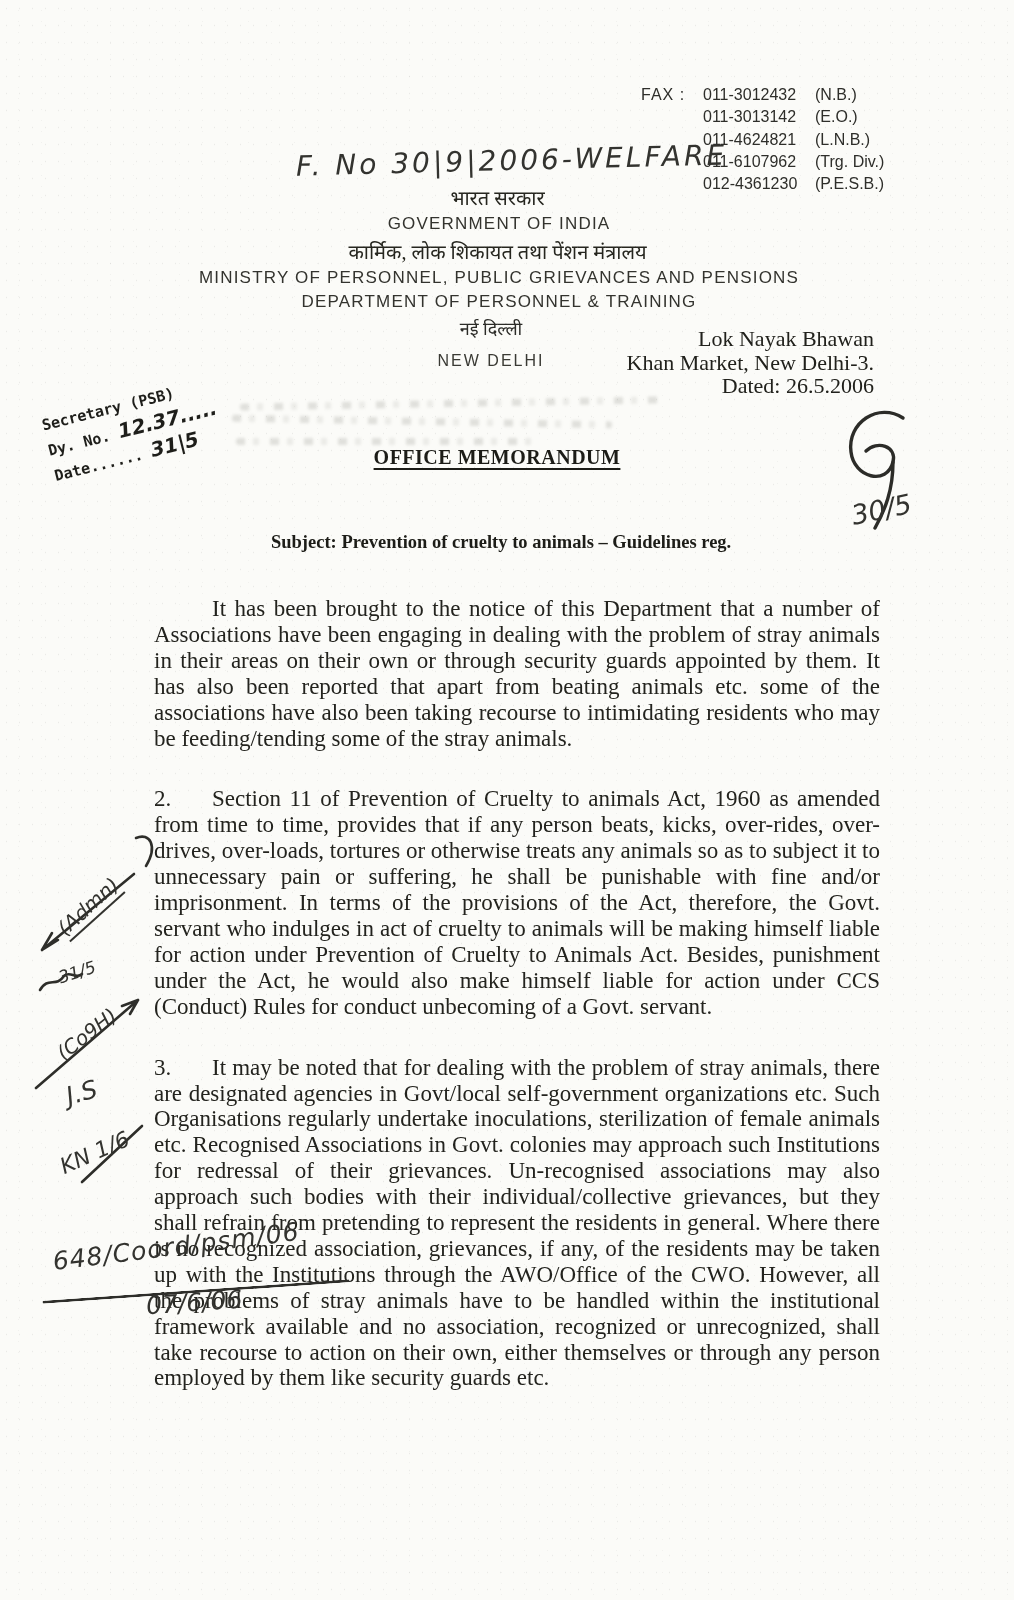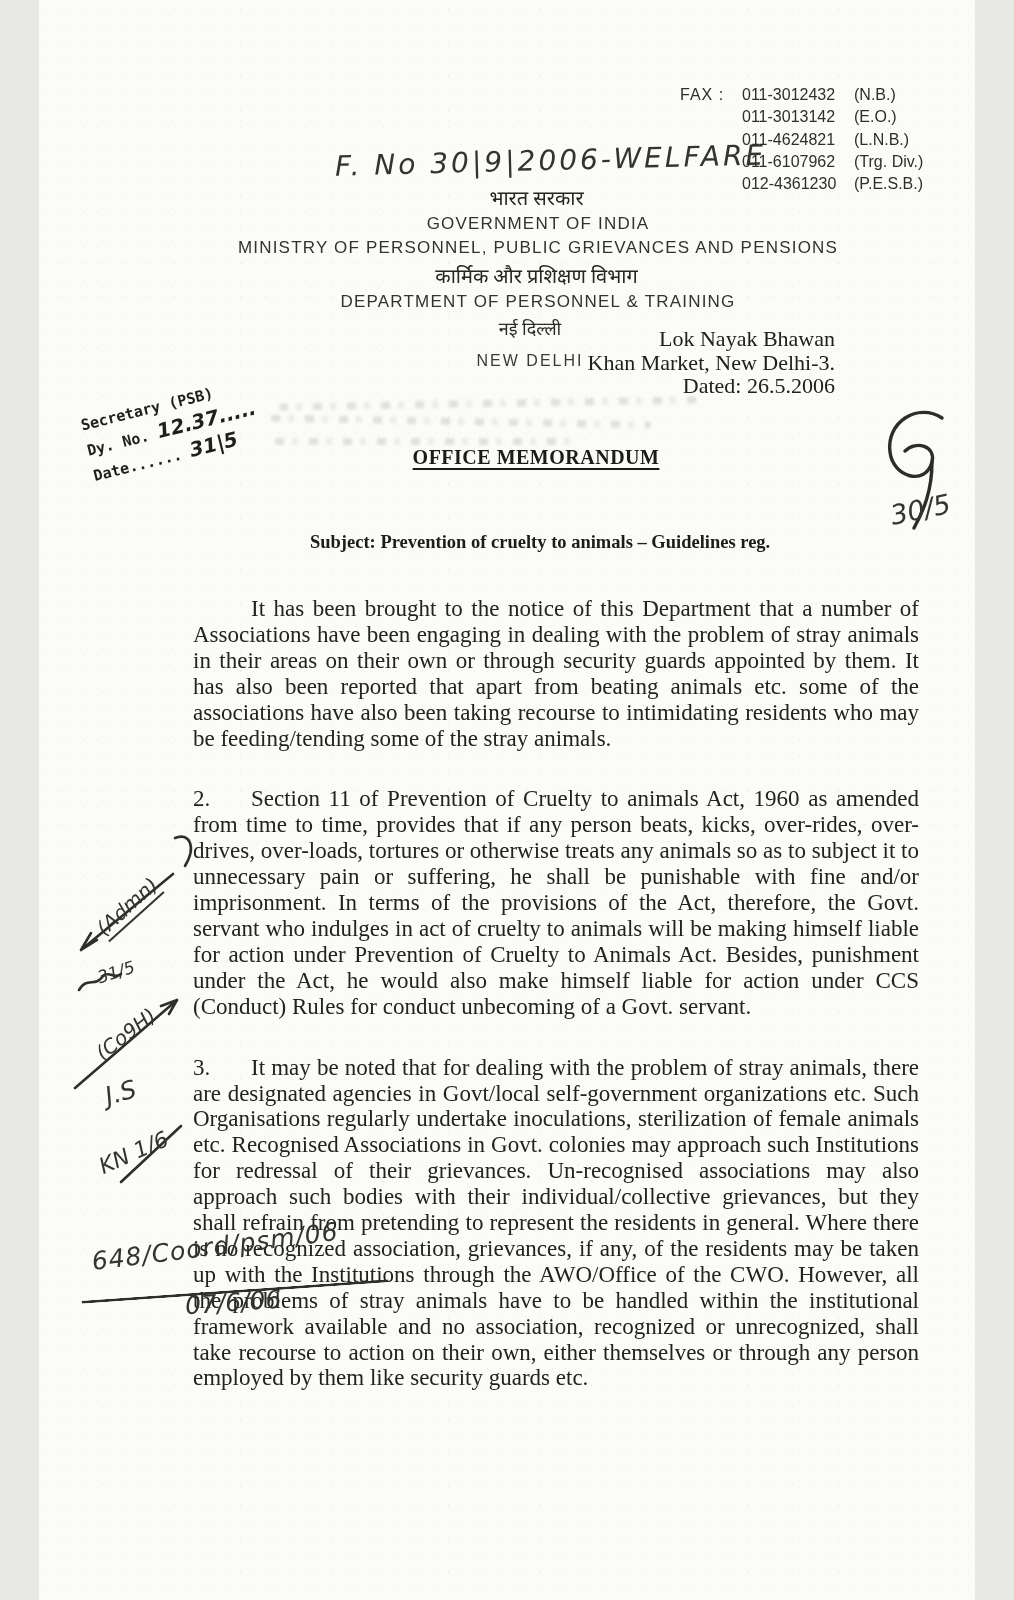--- a/index.html
+++ b/index.html
@@ -1,27 +1,26 @@
 <!DOCTYPE html>
 <html><head>
 <meta charset="utf-8">
 <style>
   html,body{margin:0;padding:0;background:#e8e8e4;}
   .page{
-    position:relative;width:892px;height:1600px;margin:0 auto;
+    position:relative;width:1014px;height:1600px;margin:0 auto;
     background-color:#fbfbf8;
     background-image:
       radial-gradient(rgba(90,90,82,.10) .6px, transparent .8px),
       radial-gradient(rgba(120,120,110,.07) .5px, transparent .7px);
     background-size:13px 17px, 23px 11px;
     background-position:0 0, 7px 5px;
     font-family:"Liberation Serif", serif;
     color:#2b2b27;
     overflow:hidden;
-    padding-left:44px;
   }
   
   .fax{position:absolute;left:641px;top:84px;font-family:"Liberation Sans",sans-serif;
        font-size:16px;line-height:22.3px;color:#2e2e2a;}
   .fax-row{display:grid;grid-template-columns:62px 112px auto;}
   .fax-label{letter-spacing:1px;}
   
   .hand{font-family:"DejaVu Sans",sans-serif;font-style:italic;color:#33332f;}
   .fno{position:absolute;left:296px;top:144px;font-size:28px;letter-spacing:3px;
        transform:rotate(-1.5deg);}
@@ -108,22 +107,22 @@
       <span>012-4361230</span>
       <span>(P.E.S.B.)</span>
     </div>
   </div>
 
   <div class="hand fno">F. No 30|9|2006-WELFARE</div>
 
   <div class="letterhead">
     <div class="lh-hi">भारत सरकार</div>
     <div class="lh-en">GOVERNMENT OF INDIA</div>
+    <div class="lh-hi">कार्मिक, लोक शिकायत तथा पेंशन मंत्रालय</div>
     <div class="lh-en">MINISTRY OF PERSONNEL, PUBLIC GRIEVANCES AND PENSIONS</div>
-    <div class="lh-hi">कार्मिक और प्रशिक्षण विभाग</div>
     <div class="lh-en">DEPARTMENT OF PERSONNEL &amp; TRAINING</div>
     <div class="lh-city-hi">नई दिल्ली</div>
     <div class="lh-city-en">NEW DELHI</div>
   </div>
 
   <div class="addr">
     <div>Lok Nayak Bhawan</div>
     <div>Khan Market, New Delhi-3.</div>
     <div>Dated: 26.5.2006</div>
   </div>

